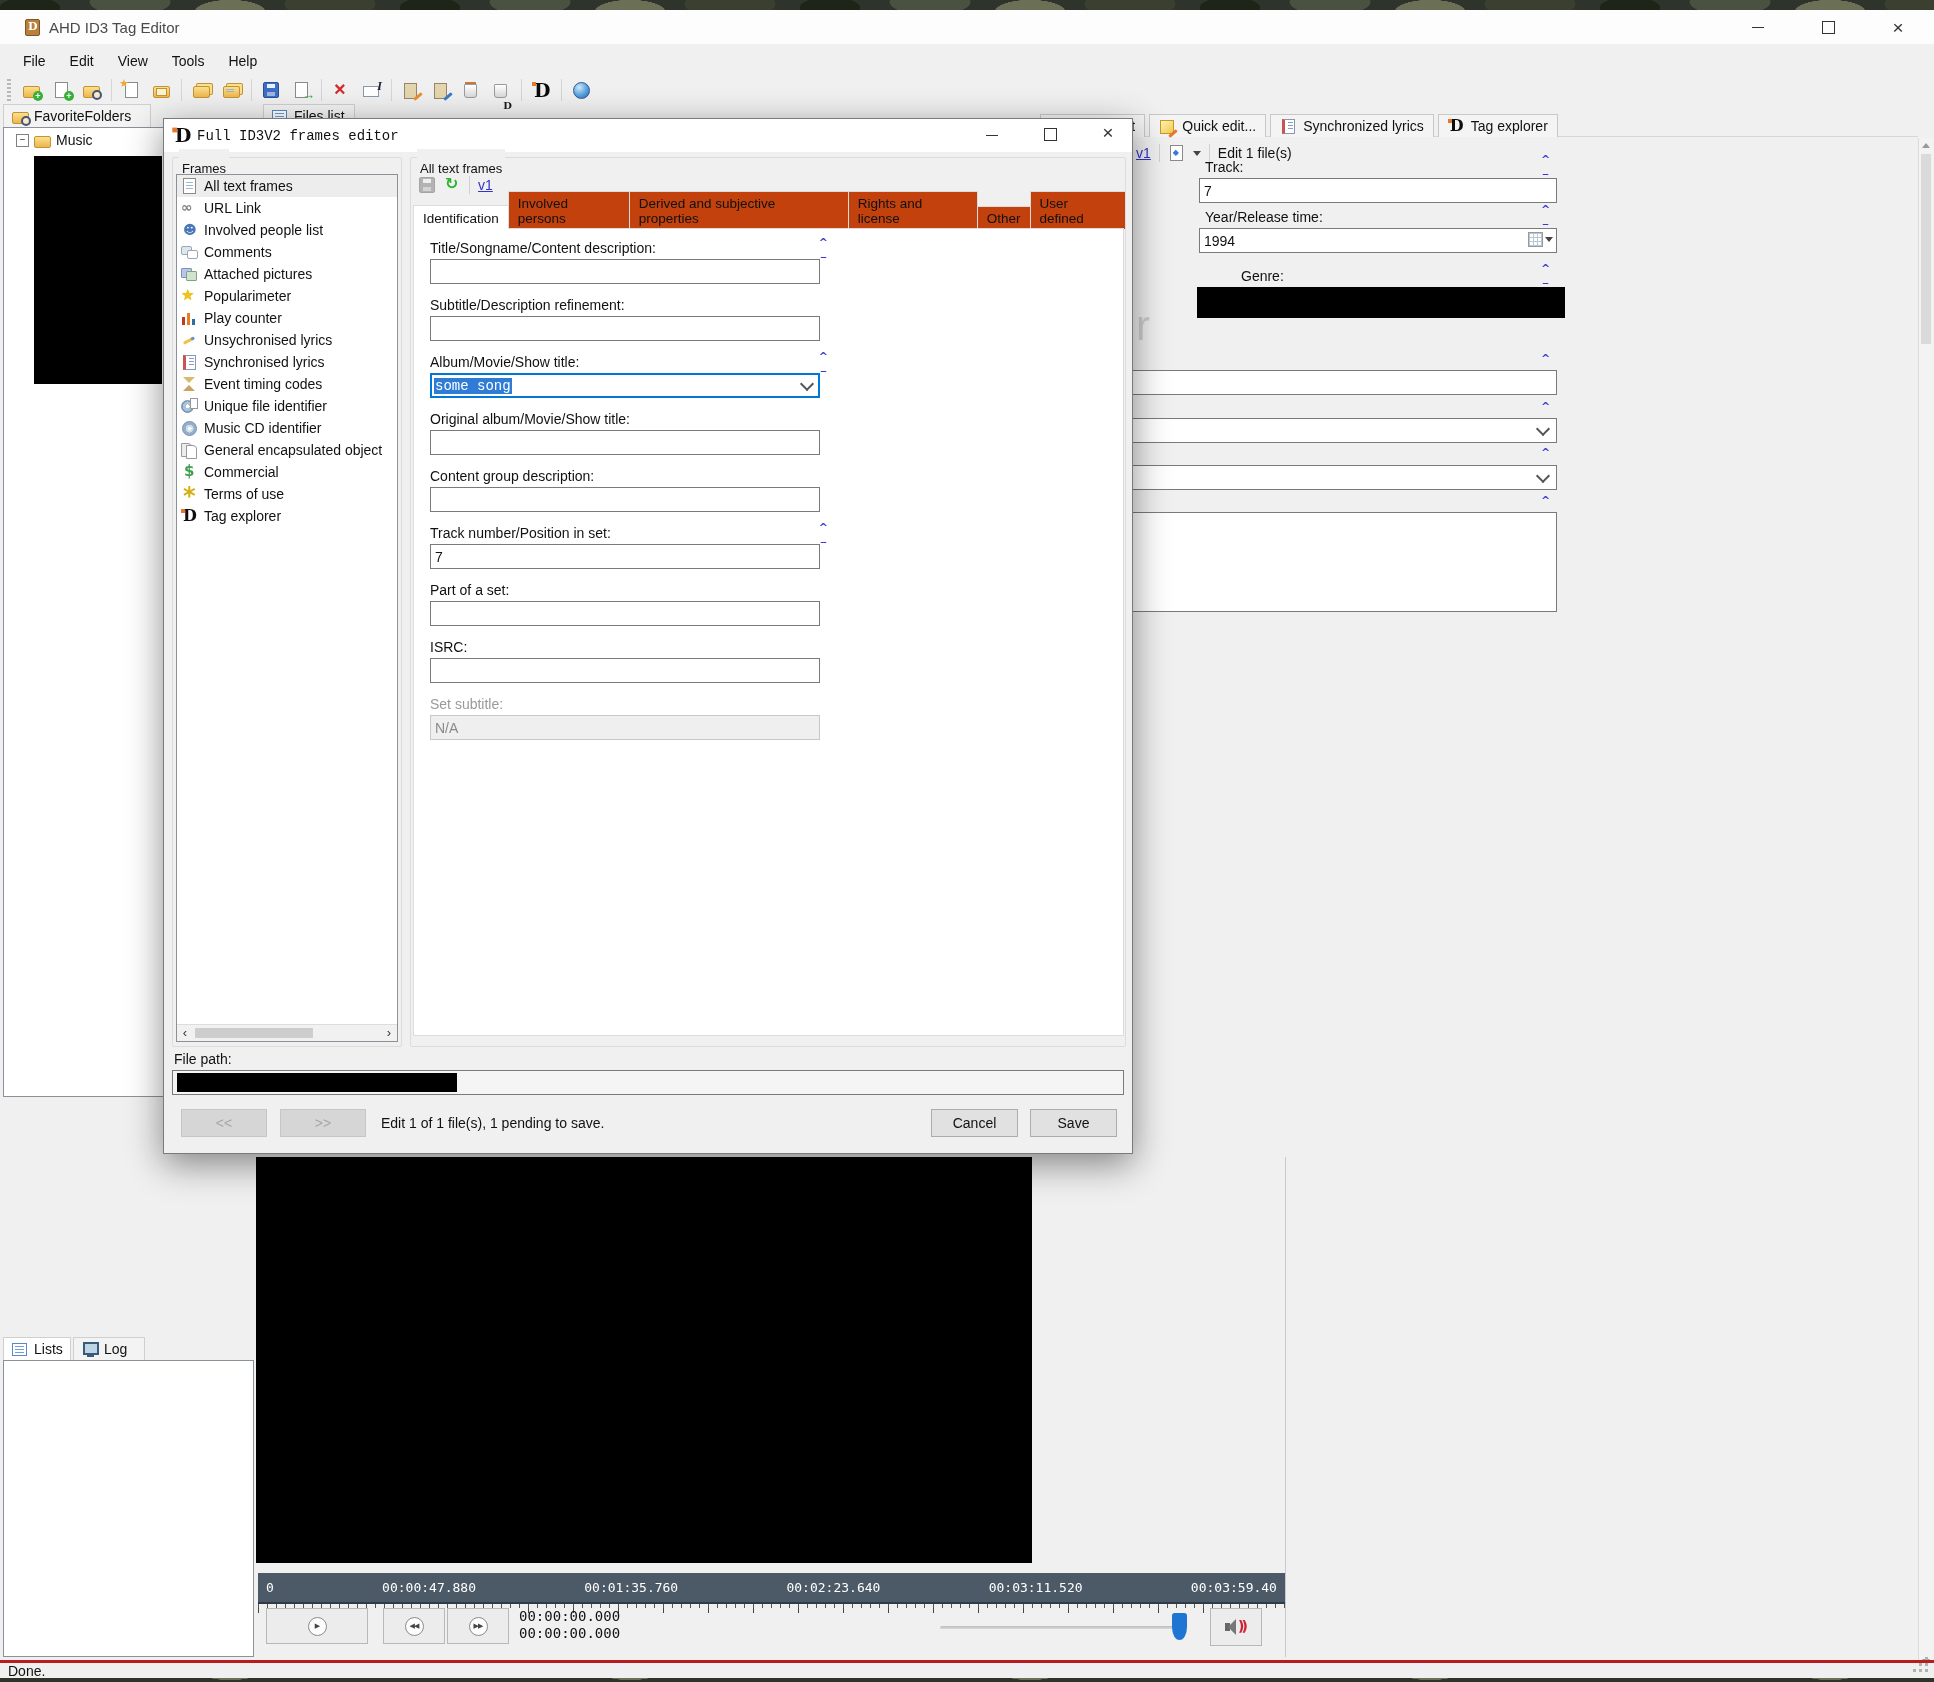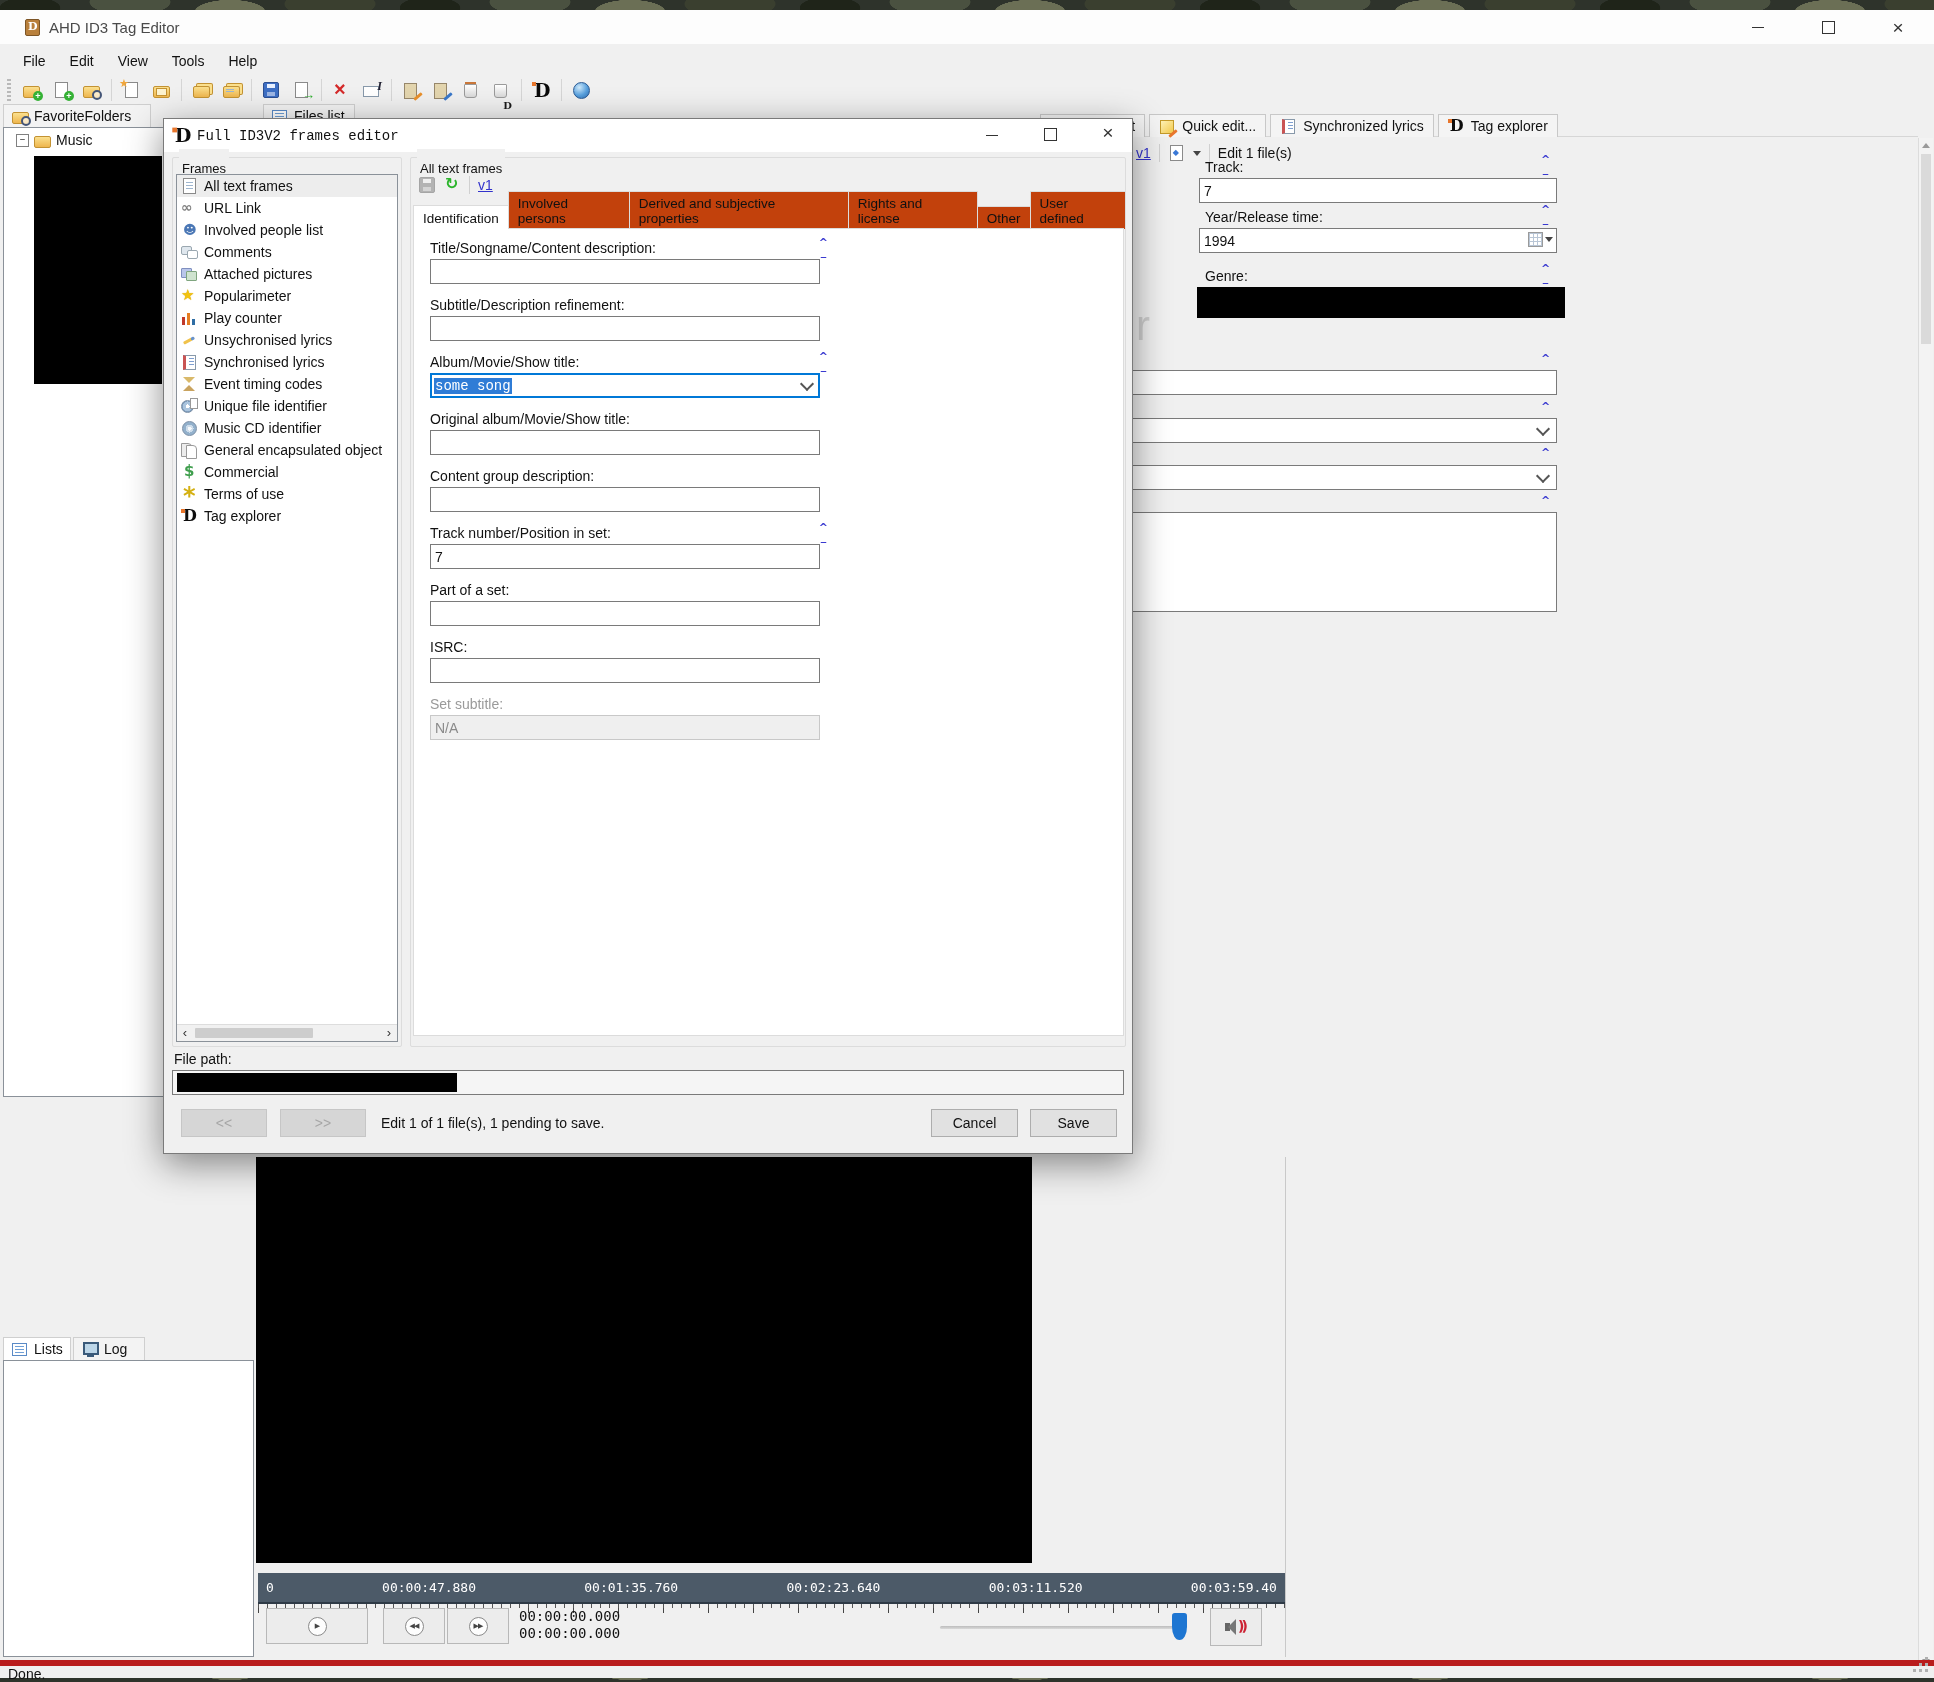--- a/index.html
+++ b/index.html
@@ -171,21 +171,21 @@
   .spk{position:relative;width:24px;height:18px;}
   .spk::before{content:"";position:absolute;left:1px;top:5px;width:5px;height:8px;background:#666;}
   .spk::after{content:"";position:absolute;left:4px;top:1px;border-top:8px solid transparent;border-bottom:8px solid transparent;border-right:8px solid #777;}
   .spk-waves{position:absolute;left:14px;top:-1px;color:#cc2233;font:bold 14px/18px "DejaVu Sans",sans-serif;letter-spacing:-3px;}
 
   .scroll-strip{position:absolute;left:1918px;top:128px;width:15px;height:1531px;background:#f3f3f3;border-left:1px solid #dcdcdc;box-sizing:border-box;}
   .tri-up{width:0;height:0;border-left:4px solid transparent;border-right:4px solid transparent;border-bottom:5px solid #9a9a9a;position:absolute;left:3px;}
   .tri-dn{width:0;height:0;border-left:4px solid transparent;border-right:4px solid transparent;border-top:5px solid #9a9a9a;position:absolute;left:3px;}
   .grip-dots{position:absolute;right:6px;bottom:6px;width:3px;height:3px;background:#b0b0b0;box-shadow:0 -6px #b0b0b0,0 -12px #b0b0b0,-6px 0 #b0b0b0,-6px -6px #b0b0b0,-12px 0 #b0b0b0;}
 
-  .statusbar{position:absolute;left:0;top:1650px;width:100%;height:18px;background:#f0f0f0;border-top:6px solid #b91c1c;font-size:14px;color:#111;padding-left:8px;box-sizing:border-box;}
+  .statusbar{position:absolute;left:0;top:1650px;width:100%;height:18px;background:#f0f0f0;border-top:3px solid #b91c1c;font-size:14px;color:#111;padding-left:8px;box-sizing:border-box;}
   .watermark{position:absolute;font:42px "Liberation Sans",sans-serif;color:#cfcfcf;}
   .label14{font-size:14px;color:#111;position:absolute;}
   .datebtn{position:absolute;right:3px;top:3px;display:flex;align-items:center;gap:2px;}
   .dategrid{width:13px;height:13px;background:#fff;border:1px solid #9a9a9a;background-image:repeating-linear-gradient(90deg,#b9c6d6 0 1px,transparent 1px 4px),repeating-linear-gradient(#b9c6d6 0 1px,transparent 1px 4px);}
   .dn-tri{width:0;height:0;border-left:4px solid transparent;border-right:4px solid transparent;border-top:5px solid #444;}
 </style>
 </head>
 <body>
 
 <div id="screen">
@@ -380,21 +380,21 @@
       <a class="lnk" href="#">_</a>
     </span>
     <div class="tbox abs" style="left:1199px;top:218px;width:358px;position:absolute;">
       <span>1994</span>
       <span class="datebtn">
         <span class="dategrid"></span>
         <span class="dn-tri"></span>
       </span>
     </div>
 
-    <span class="label14" style="left:1205px;top:258px;">Genre:</span>
+    <span class="label14" style="left:1241px;top:258px;">Genre:</span>
     <span class="updown abs" style="left:1541px;top:254px;">
       <a class="lnk" href="#">^</a>
       <a class="lnk" href="#">_</a>
     </span>
     <div class="redact" style="left:1197px;top:277px;width:368px;height:31px;"></div>
 
     <span class="watermark" style="left:1136px;top:292px;">r</span>
 
     <span class="updown abs" style="left:1541px;top:344px;">
       <a class="lnk" href="#">^</a>

